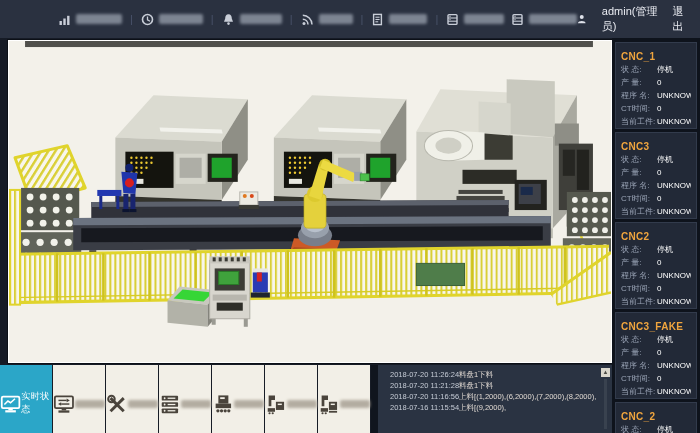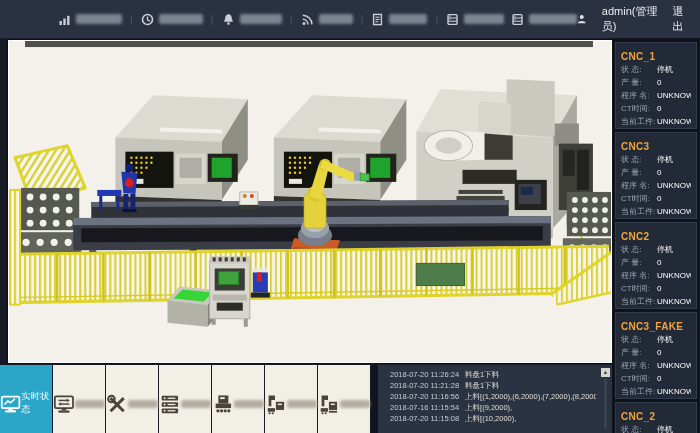--- a/index.html
+++ b/index.html
@@ -41,21 +41,21 @@
   .tbtn svg{margin-top:11px;display:block;}
   .tbtn.active{background:#2ba6c8;color:#ffffff;}
   .tbtn-label{font-size:9px;color:#ffffff;margin-top:8px;letter-spacing:.5px;}
   .tpill{width:36px;height:8px;border-radius:2px;background:#a9a295;filter:blur(1.5px);
          opacity:.85;margin-top:10px;}
 
   
   .logpanel{position:absolute;left:378px;top:365px;width:234px;height:68px;background:#2a3342;
             box-sizing:border-box;padding:4px 16px 2px 12px;overflow:hidden;}
   .lrow{font-size:7.5px;line-height:11px;white-space:nowrap;overflow:hidden;}
-  .ltime{color:#c6ccd6;margin-right:6px;}
+  .ltime{color:#c6ccd6;}
   .lmsg{color:#e0d9d2;}
   .logscroll-up{position:absolute;right:2px;top:3px;width:9px;height:9px;background:#d9d6cc;
             font-size:6px;line-height:9px;text-align:center;color:#4a4a44;cursor:pointer;}
   .logscroll-track{position:absolute;right:5px;top:14px;bottom:4px;width:3px;background:#39424f;}
 </style>
 </head>
 <body>
 
 <div class="topbar">
   <div class="nav">
@@ -627,16 +627,15 @@
       </svg>
     <span class="tpill"></span>
   </div>
 </div>
 
 <div class="logpanel">
   <div class="lrow"><span class="ltime">2018-07-20 11:26:24</span><span class="lmsg">料盘1下料</span></div>
   <div class="lrow"><span class="ltime">2018-07-20 11:21:28</span><span class="lmsg">料盘1下料</span></div>
   <div class="lrow"><span class="ltime">2018-07-20 11:16:56</span><span class="lmsg">上料[(1,2000),(6,2000),(7,2000),(8,2000),(9,2000),</span></div>
   <div class="lrow"><span class="ltime">2018-07-16 11:15:54</span><span class="lmsg">上料[(9,2000),</span></div>
-  <div class="lrow"><span class="ltime">2018-07-20 11:15:08</span><span class="lmsg">上料[(10,2000),</span></div>
   <div class="logscroll-track"></div>
   <div class="logscroll-up">▲</div>
 </div>
 
 </body></html>

